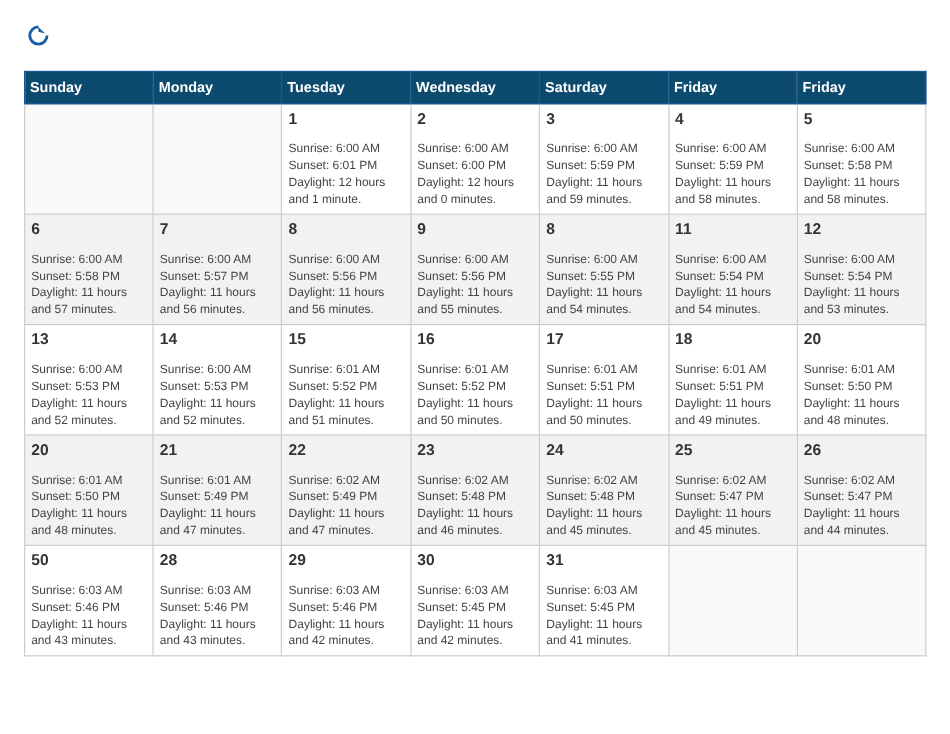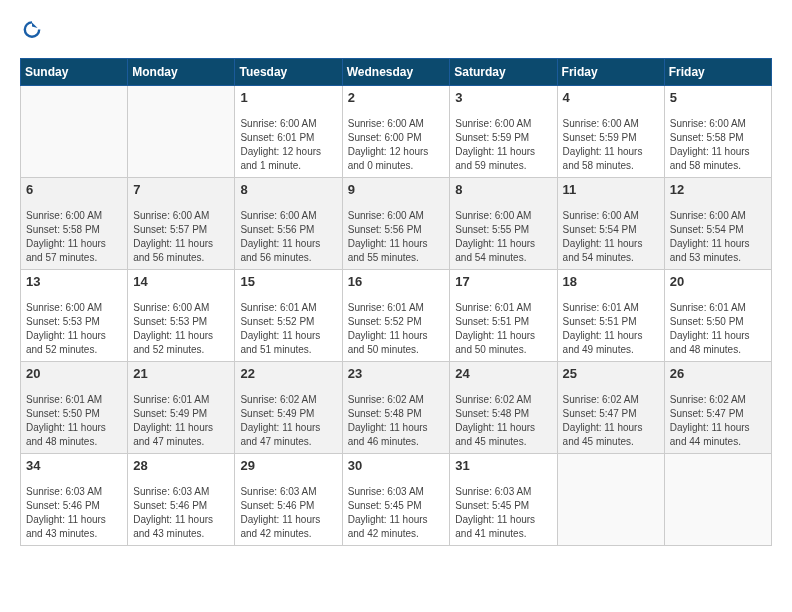--- a/index.html
+++ b/index.html
@@ -310,21 +310,21 @@
         <td>
           <span class="day-number">26</span>
           <div class="day-info" style="white-space: pre-line;">Sunrise: 6:02 AM
 Sunset: 5:47 PM
 Daylight: 11 hours
 and 44 minutes.</div>
         </td>
       </tr>
       <tr class="row-white">
         <td>
-          <span class="day-number">34</span>
+          <span class="day-number">50</span>
           <div class="day-info" style="white-space: pre-line;">Sunrise: 6:03 AM
 Sunset: 5:46 PM
 Daylight: 11 hours
 and 43 minutes.</div>
         </td>
         <td>
           <span class="day-number">28</span>
           <div class="day-info" style="white-space: pre-line;">Sunrise: 6:03 AM
 Sunset: 5:46 PM
 Daylight: 11 hours

